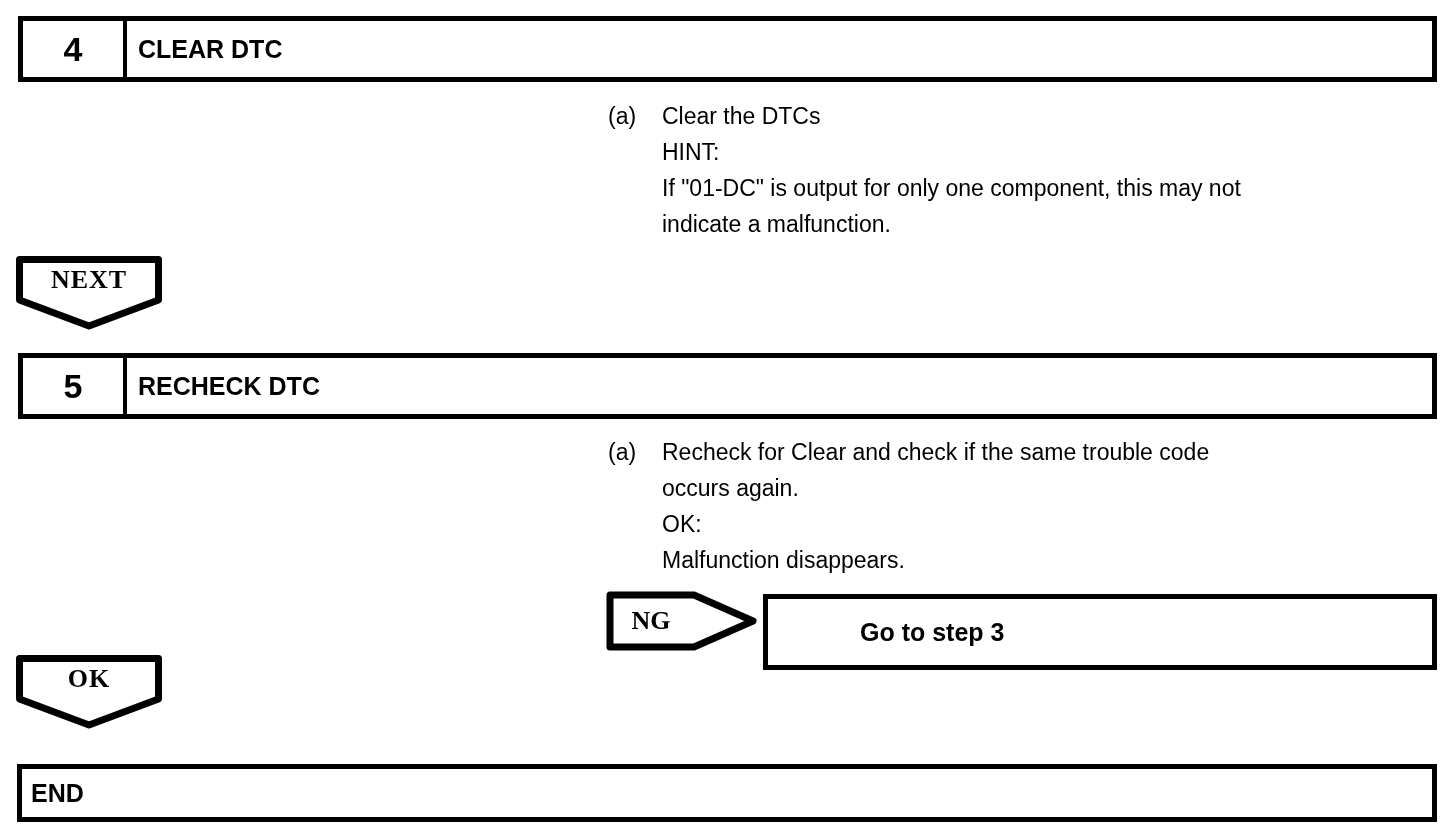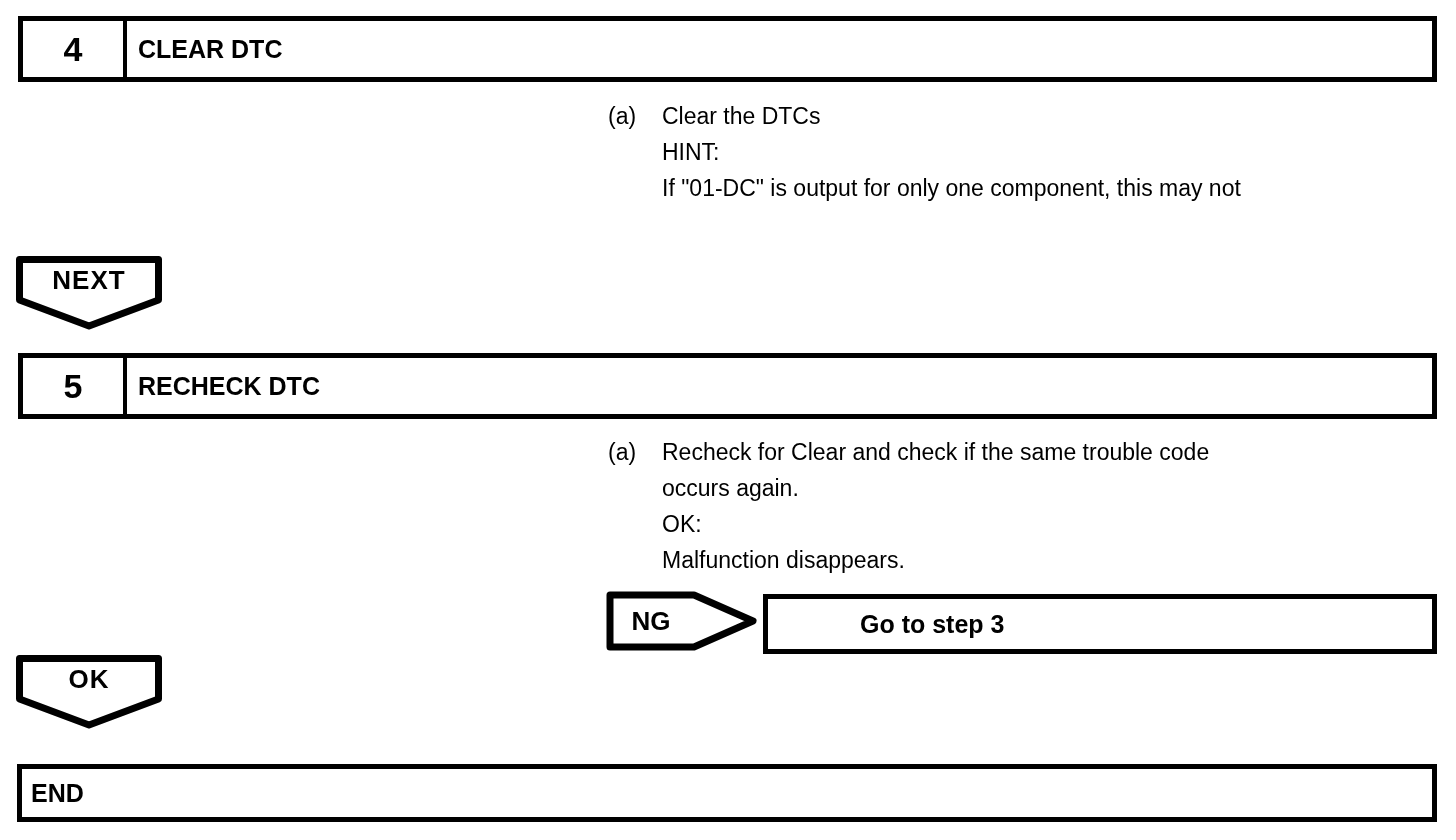--- a/index.html
+++ b/index.html
@@ -53,21 +53,21 @@
     line-height: 36px;
     white-space: nowrap;
   }
   #inst4 { top: 98px; }
   #inst5 { top: 434px; }
   .marker { width: 54px; }
   .bold { font-weight: 400; }
   .indent { }
 
   
-  .connector { position: absolute; }
+  .connector { position: absolute; font-family: Liberation Serif, serif; }
   #next-connector { left: 15px; top: 255px; }
   #ok-connector   { left: 15px; top: 654px; }
   #ng-arrow       { left: 606px; top: 591px; }
   .banner-label {
     position: absolute;
     left: 0; top: 4px;
     width: 148px; height: 42px;
     display: flex; align-items: center; justify-content: center;
     font-size: 26px; font-weight: 700; letter-spacing: 1px;
   }
@@ -76,21 +76,21 @@
     left: 0; top: 4px;
     width: 90px; height: 52px;
     display: flex; align-items: center; justify-content: center;
     font-size: 26px; font-weight: 700;
   }
 
   
   #goto-box {
     position: absolute;
     left: 763px; top: 594px;
-    width: 674px; height: 60px;
+    width: 674px; height: 76px;
     border: 5px solid #000;
     box-sizing: border-box;
     background: #fff;
     display: flex; align-items: center;
     padding-left: 92px;
     font-size: 25px; font-weight: 700;
   }
 
   
   #end-box {
@@ -114,20 +114,21 @@
     <div class="num-cell">4</div>
     <div class="title-cell">CLEAR DTC</div>
   </section>
 
   <div class="instruction" id="inst4">
     <div class="marker">(a)</div>
     <div class="content">
       <div>Clear the DTCs</div>
       <div>HINT:</div>
       <div>If "01-DC" is output for only one component, this may not</div>
+      <div>indicate a malfunction.</div>
     </div>
   </div>
 
   <div class="connector" id="next-connector">
     <svg width="148" height="76" viewBox="0 0 148 76">
       <polygon points="4.5,4.5 143.5,4.5 143.5,45 74,71 4.5,45" fill="#ffffff" stroke="#000000" stroke-width="7" stroke-linejoin="round"></polygon>
     </svg>
     <span class="banner-label">NEXT</span>
   </div>
 

